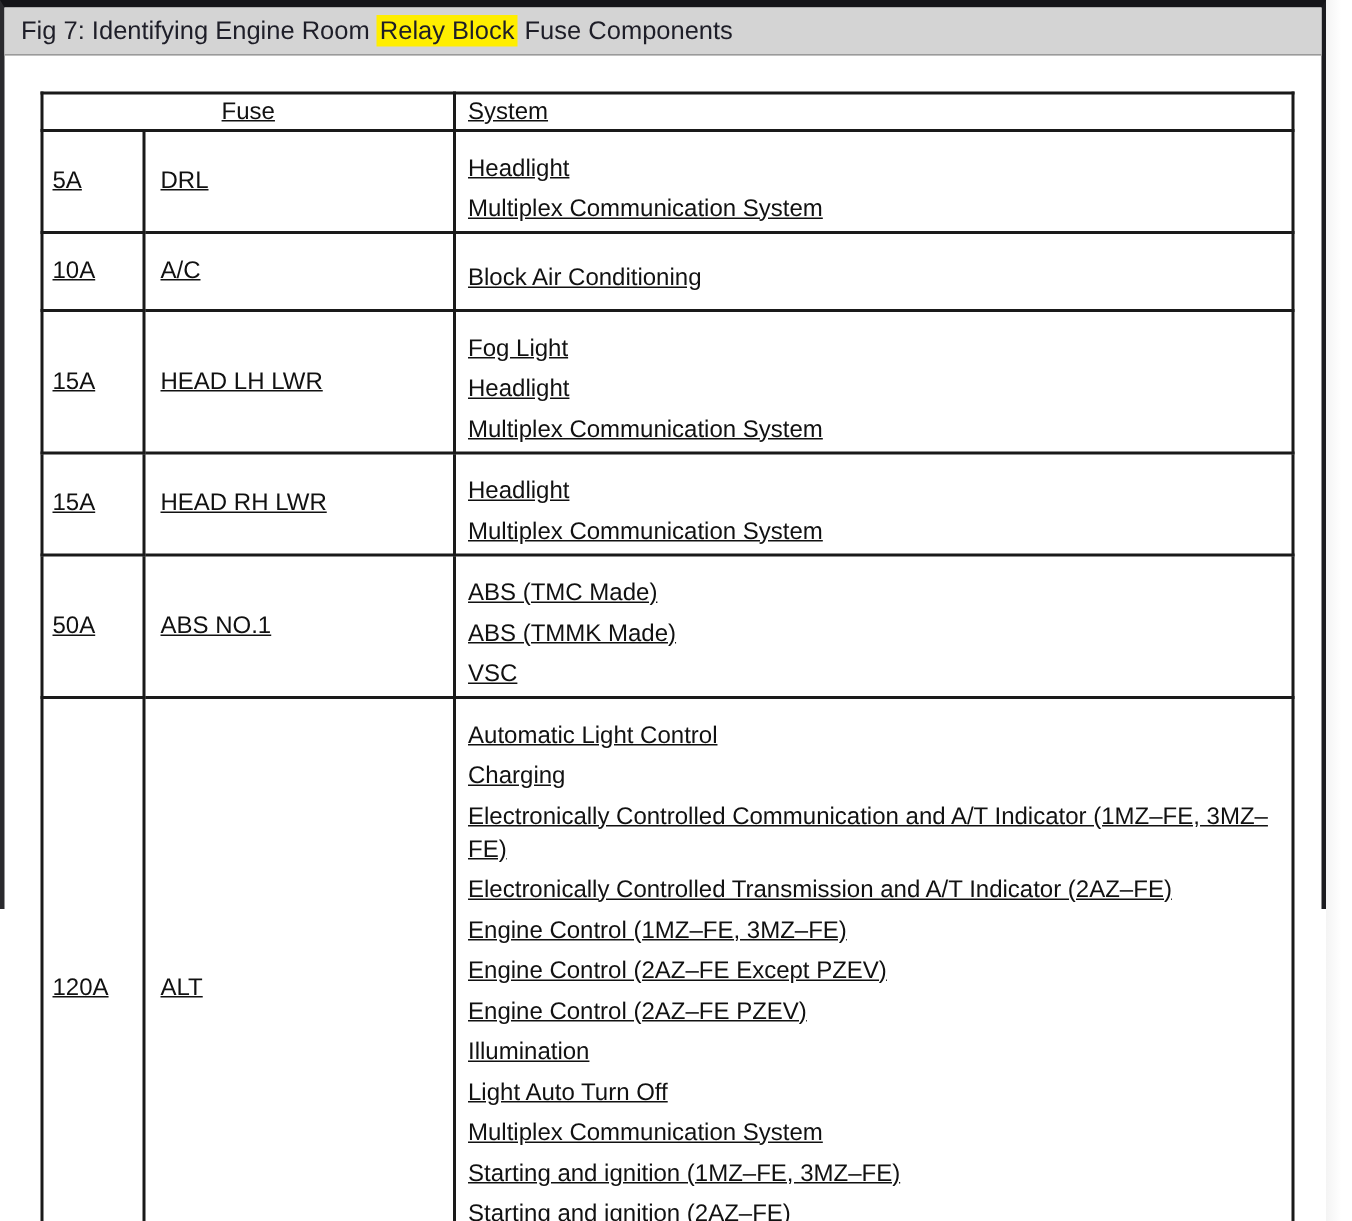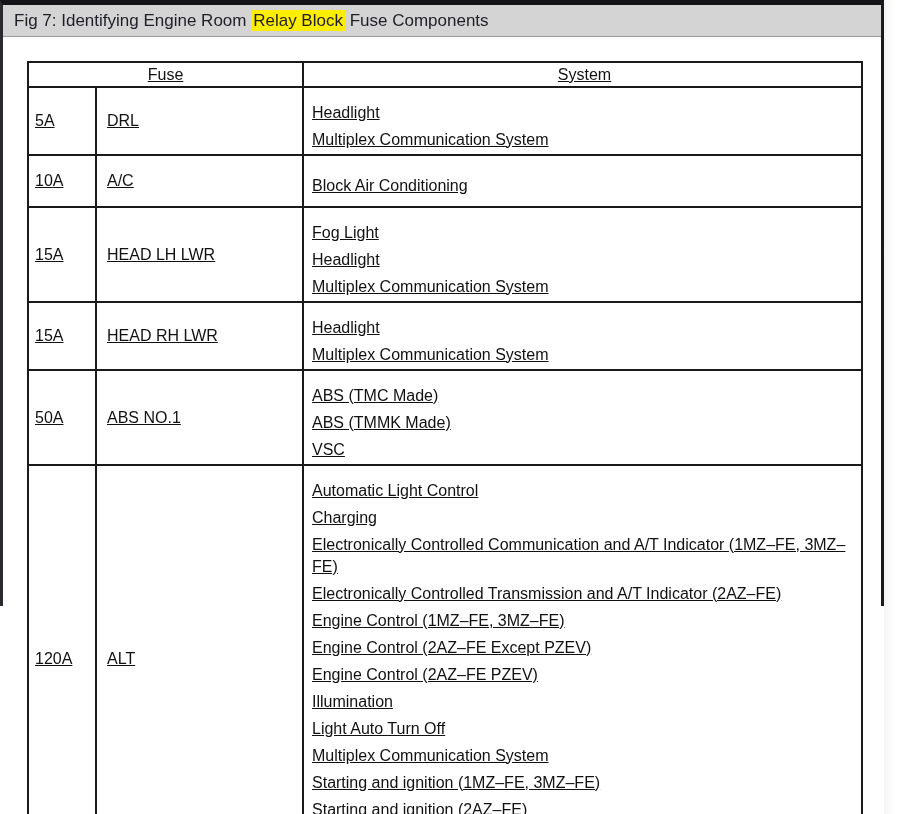--- a/index.html
+++ b/index.html
@@ -81,21 +81,21 @@
     font-size: 16px;
     color: #111111;
     text-decoration: underline;
   }
   .fuse-table th {
     font-weight: normal;
     padding: 2px 4px;
     line-height: 19px;
   }
   .fuse-table th.h-fuse   { text-align: center; }
-  .fuse-table th.h-system { text-align: center; padding-left: 8px; }
+  .fuse-table th.h-system { text-align: left; padding-left: 8px; }
 
   .fuse-table td.amp {
     vertical-align: middle;
     padding: 16px 6px;
   }
   .fuse-table td.fname {
     vertical-align: middle;
     padding: 0 10px;
   }
   .fuse-table td.sys {

